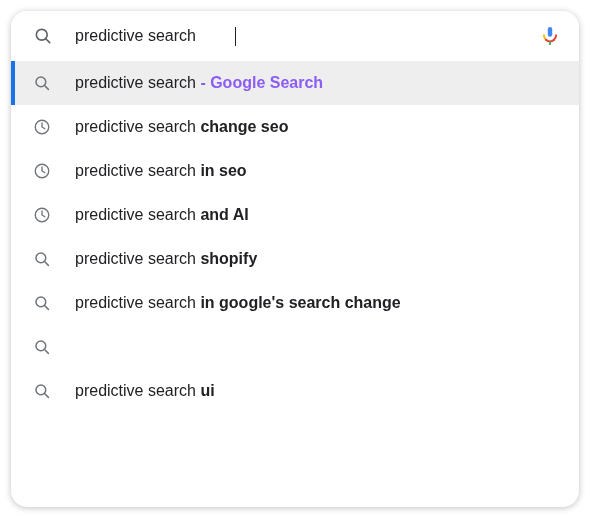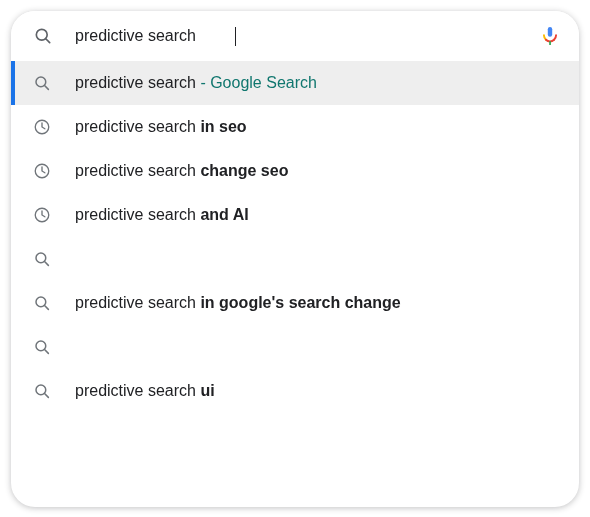--- a/index.html
+++ b/index.html
@@ -17,21 +17,21 @@
   }
 
   
   #autocomplete-card {
     position: absolute;
     left: 11px;
     top: 11px;
     width: 568px;
     height: 496px;
     background: #ffffff;
-    border-radius: 24px;
+    border-radius: 16px;
     box-shadow: 0 1px 6px rgba(32,33,36,0.28);
     overflow: hidden;
   }
 
   
   #search-bar {
     height: 50px;
     display: flex;
     align-items: center;
     padding: 0 17px 0 22px;
@@ -133,21 +133,21 @@
     font-size: 16px;
     line-height: 20px;
     color: #202124;
     white-space: nowrap;
     overflow: hidden;
     text-overflow: ellipsis;
   }
 
   .row-text .q-prefix { font-weight: 400; }
   .row-text .q-bold   { font-weight: 700; }
-  .row-text .q-muted  { font-weight: 400; color: #0f766e; }
+  .row-text .q-muted  { font-weight: 700; color: #8b5cf6; }
 </style>
 </head>
 <body>
 
 <div id="autocomplete-card">
 
   <div id="search-bar">
 
     <span class="sb-search-icon">
       <svg viewBox="0 0 24 24" width="20" height="20" fill="none" stroke="#5f6368" stroke-width="2" stroke-linecap="round">
@@ -182,41 +182,42 @@
             <circle cx="10.5" cy="10.5" r="6.5"></circle>
             <line x1="15.4" y1="15.4" x2="20.5" y2="20.5"></line>
           </svg></span>
         <span class="row-text"><span class="q-prefix">predictive search</span><span class="q-muted"> - Google Search</span></span>
       </div>
       <div class="suggestion-row">
         <span class="row-icon"><svg viewBox="0 0 24 24" width="18" height="18" fill="none" stroke="#70757a" stroke-width="1.8" stroke-linecap="round">
             <circle cx="12" cy="12" r="9"></circle>
             <polyline points="12,6.6 12,12 15.8,14.4"></polyline>
           </svg></span>
-        <span class="row-text"><span class="q-prefix">predictive search </span><span class="q-bold">in seo</span></span>
+        <span class="row-text"><span class="q-prefix">predictive search </span><span class="q-bold">change seo</span></span>
       </div>
       <div class="suggestion-row">
         <span class="row-icon"><svg viewBox="0 0 24 24" width="18" height="18" fill="none" stroke="#70757a" stroke-width="1.8" stroke-linecap="round">
             <circle cx="12" cy="12" r="9"></circle>
             <polyline points="12,6.6 12,12 15.8,14.4"></polyline>
           </svg></span>
-        <span class="row-text"><span class="q-prefix">predictive search </span><span class="q-bold">change seo</span></span>
+        <span class="row-text"><span class="q-prefix">predictive search </span><span class="q-bold">in seo</span></span>
       </div>
       <div class="suggestion-row">
         <span class="row-icon"><svg viewBox="0 0 24 24" width="18" height="18" fill="none" stroke="#70757a" stroke-width="1.8" stroke-linecap="round">
             <circle cx="12" cy="12" r="9"></circle>
             <polyline points="12,6.6 12,12 15.8,14.4"></polyline>
           </svg></span>
         <span class="row-text"><span class="q-prefix">predictive search </span><span class="q-bold">and AI</span></span>
       </div>
       <div class="suggestion-row">
         <span class="row-icon"><svg viewBox="0 0 24 24" width="18" height="18" fill="none" stroke="#70757a" stroke-width="2" stroke-linecap="round">
             <circle cx="10.5" cy="10.5" r="6.5"></circle>
             <line x1="15.4" y1="15.4" x2="20.5" y2="20.5"></line>
           </svg></span>
+        <span class="row-text"><span class="q-prefix">predictive search </span><span class="q-bold">shopify</span></span>
       </div>
       <div class="suggestion-row">
         <span class="row-icon"><svg viewBox="0 0 24 24" width="18" height="18" fill="none" stroke="#70757a" stroke-width="2" stroke-linecap="round">
             <circle cx="10.5" cy="10.5" r="6.5"></circle>
             <line x1="15.4" y1="15.4" x2="20.5" y2="20.5"></line>
           </svg></span>
         <span class="row-text"><span class="q-prefix">predictive search </span><span class="q-bold">in google's search change</span></span>
       </div>
       <div class="suggestion-row">
         <span class="row-icon"><svg viewBox="0 0 24 24" width="18" height="18" fill="none" stroke="#70757a" stroke-width="2" stroke-linecap="round">

